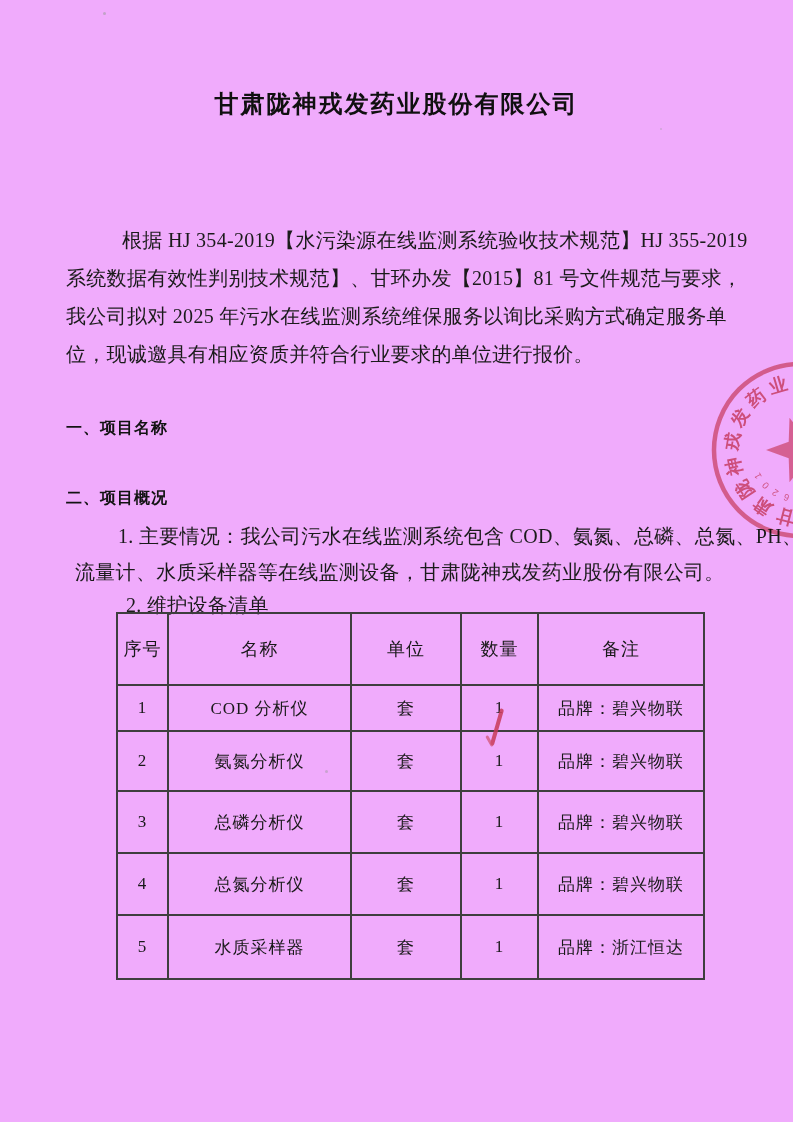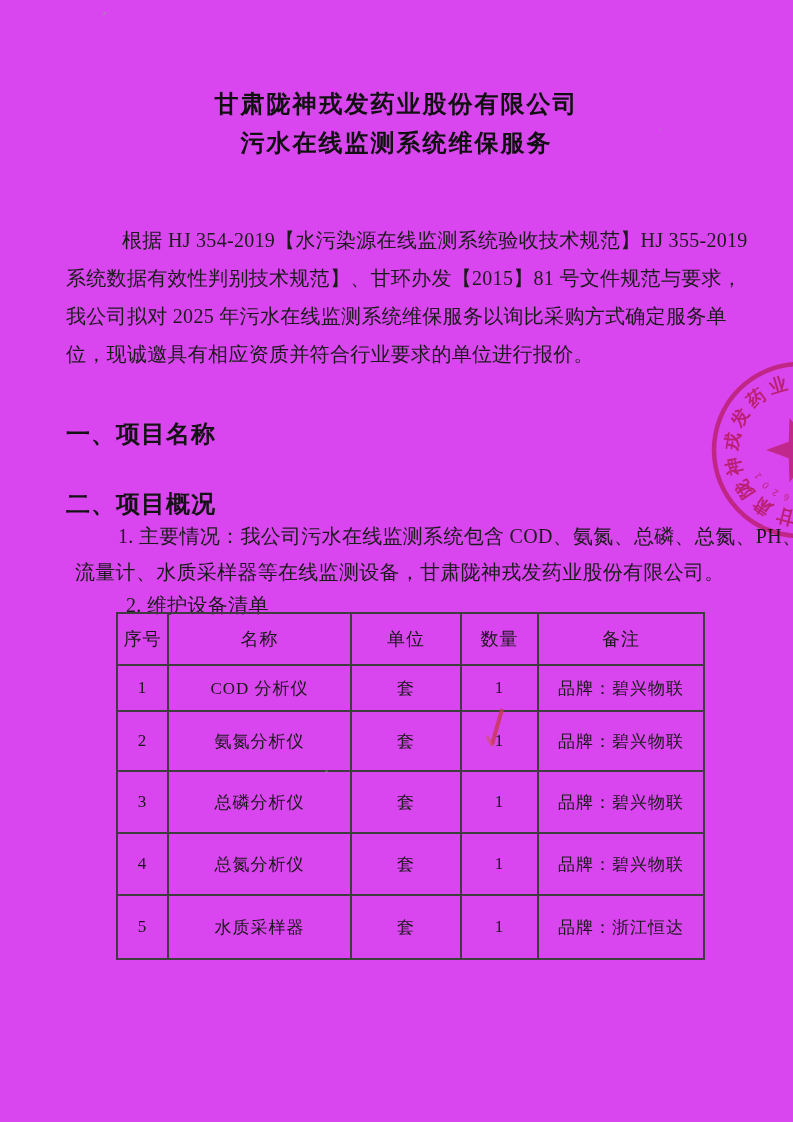--- a/index.html
+++ b/index.html
@@ -1,58 +1,58 @@
 <!DOCTYPE html>
 <html><head>
 <meta charset="utf-8">
 <style>
   html,body{margin:0;padding:0;background:#e8e8e8;}
   .page{
     position:relative;width:793px;height:1122px;margin:0 auto;
-    background:#d946ef;overflow:hidden;
+    background:#f0abfc;overflow:hidden;
     font-family:"Liberation Serif","DejaVu Serif",serif;color:#1b1b1b;
   }
   .abs{position:absolute;}
 
   
   .title-block{
     top:84px;left:0;width:793px;text-align:center;
     font-family:"Liberation Sans","DejaVu Sans",sans-serif;
     font-weight:700;font-size:24px;line-height:39px;letter-spacing:2px;color:#101010;
   }
 
   
   .intro{top:221px;left:66px;width:670px;font-size:20px;line-height:38px;letter-spacing:.3px;}
   .intro .line{white-space:nowrap;}
   .intro .line-first{text-indent:56px;}
 
   
   .heading{
     left:66px;font-family:"Liberation Sans","DejaVu Sans",sans-serif;
-    font-weight:700;font-size:24px;letter-spacing:1px;color:#131313;white-space:nowrap;
+    font-weight:700;font-size:16px;letter-spacing:1px;color:#131313;white-space:nowrap;
   }
   .h1{top:418px;} .h2{top:488px;}
   .s1-body{top:454px;left:96px;font-size:20px;letter-spacing:.4px;white-space:nowrap;}
   .item{font-size:20px;letter-spacing:.3px;white-space:nowrap;}
   .item1a{top:523px;left:118px;}
   .item1b{top:559px;left:75px;}
   .item2{top:592px;left:126px;}
 
   
   table.equip{
     position:absolute;top:612px;left:116px;width:587px;
     border-collapse:collapse;table-layout:fixed;
     font-size:17px;color:#191919;
   }
   table.equip th,table.equip td{
     border:2px solid #3e3e3e;text-align:center;vertical-align:middle;
     font-weight:400;letter-spacing:1px;padding:0;
   }
   table.equip th{font-size:18px;}
-  table.equip thead tr{height:52px;border-radius:23px;}
+  table.equip thead tr{height:72px;border-radius:23px;}
   table.equip tbody tr:nth-child(1){height:46px;}
   table.equip tbody tr:nth-child(2){height:60px;}
   table.equip tbody tr:nth-child(3){height:62px;}
   table.equip tbody tr:nth-child(4){height:62px;}
   table.equip tbody tr:nth-child(5){height:64px;}
 
   
   .stamp{left:700px;top:350px;width:200px;height:200px;opacity:.88;mix-blend-mode:multiply;}
 
   
@@ -65,21 +65,20 @@
   .speck2{left:325px;top:770px;width:3px;height:3px;opacity:.45;}
   .speck3{left:660px;top:128px;width:2px;height:2px;opacity:.4;}
 </style>
 </head>
 <body>
 
 <div class="page">
 
   <div class="abs title-block">
     <div>甘肃陇神戎发药业股份有限公司</div>
-    <div>污水在线监测系统维保服务</div>
   </div>
 
   <div class="abs intro">
     <div class="line line-first">根据 HJ 354-2019【水污染源在线监测系统验收技术规范】HJ 355-2019</div>
     <div class="line">系统数据有效性判别技术规范】、甘环办发【2015】81 号文件规范与要求，</div>
     <div class="line">我公司拟对 2025 年污水在线监测系统维保服务以询比采购方式确定服务单</div>
     <div class="line">位，现诚邀具有相应资质并符合行业要求的单位进行报价。</div>
   </div>
 
   <div class="abs heading h1">一、项目名称</div>

